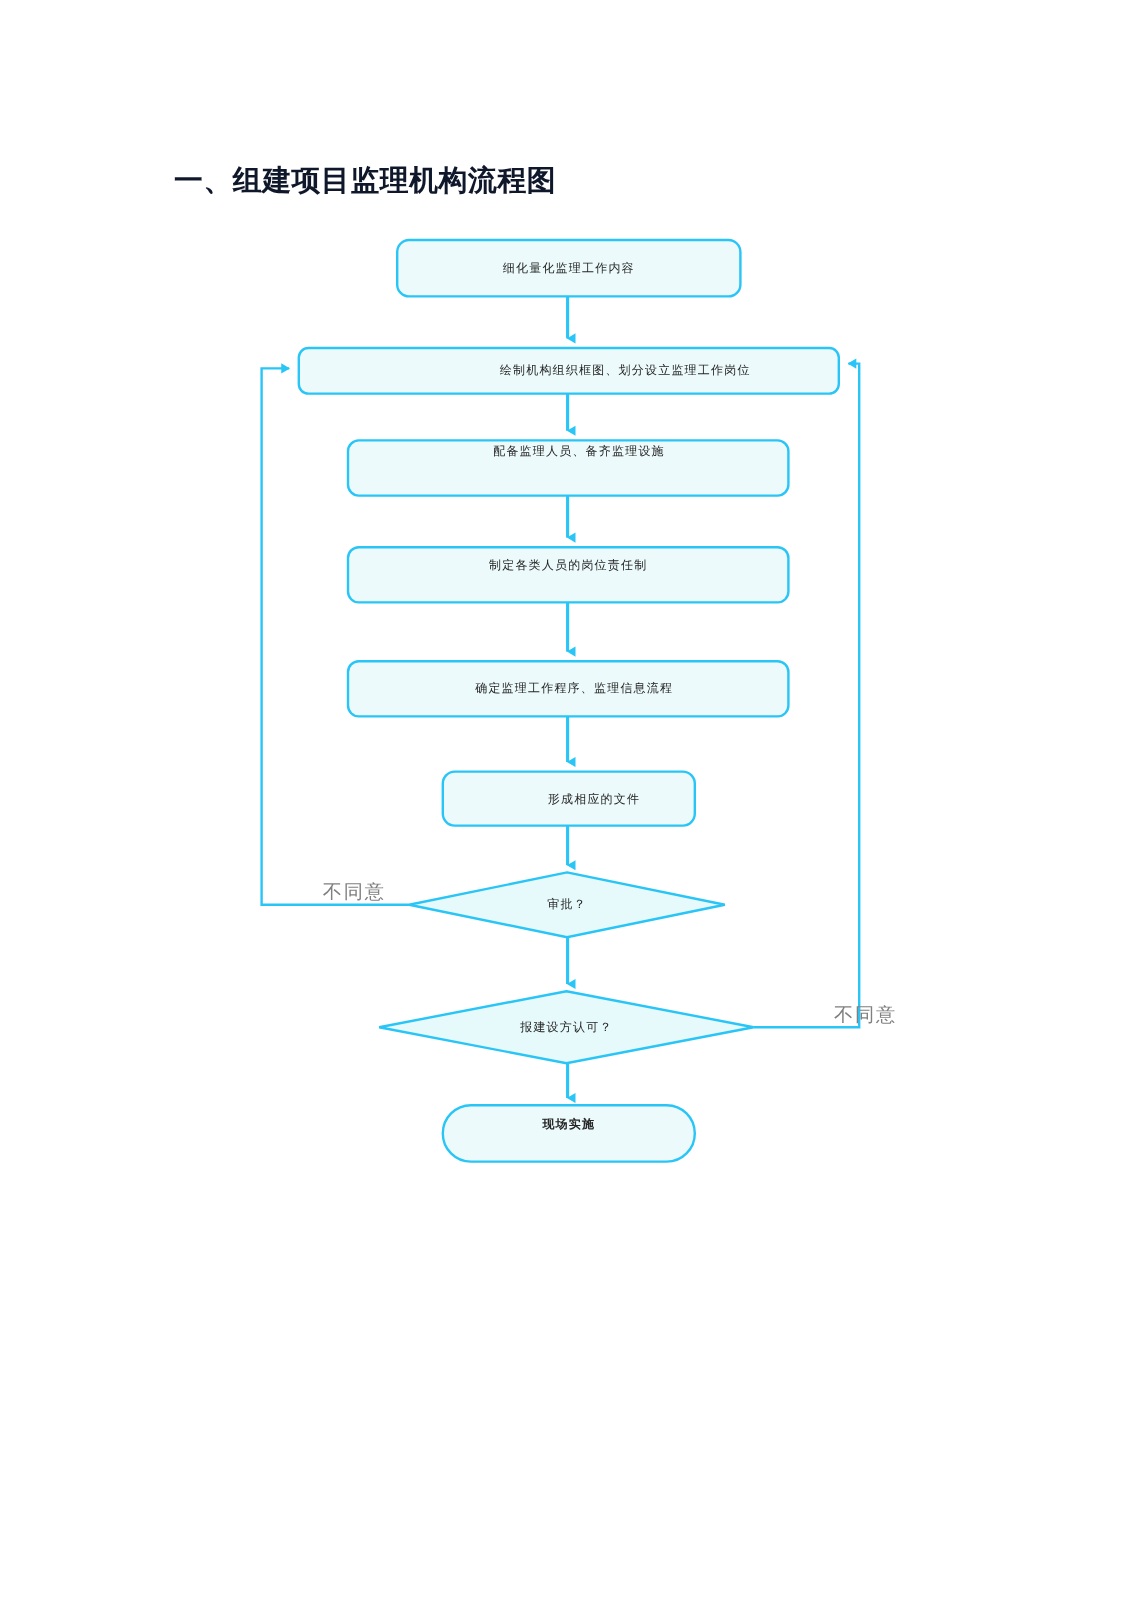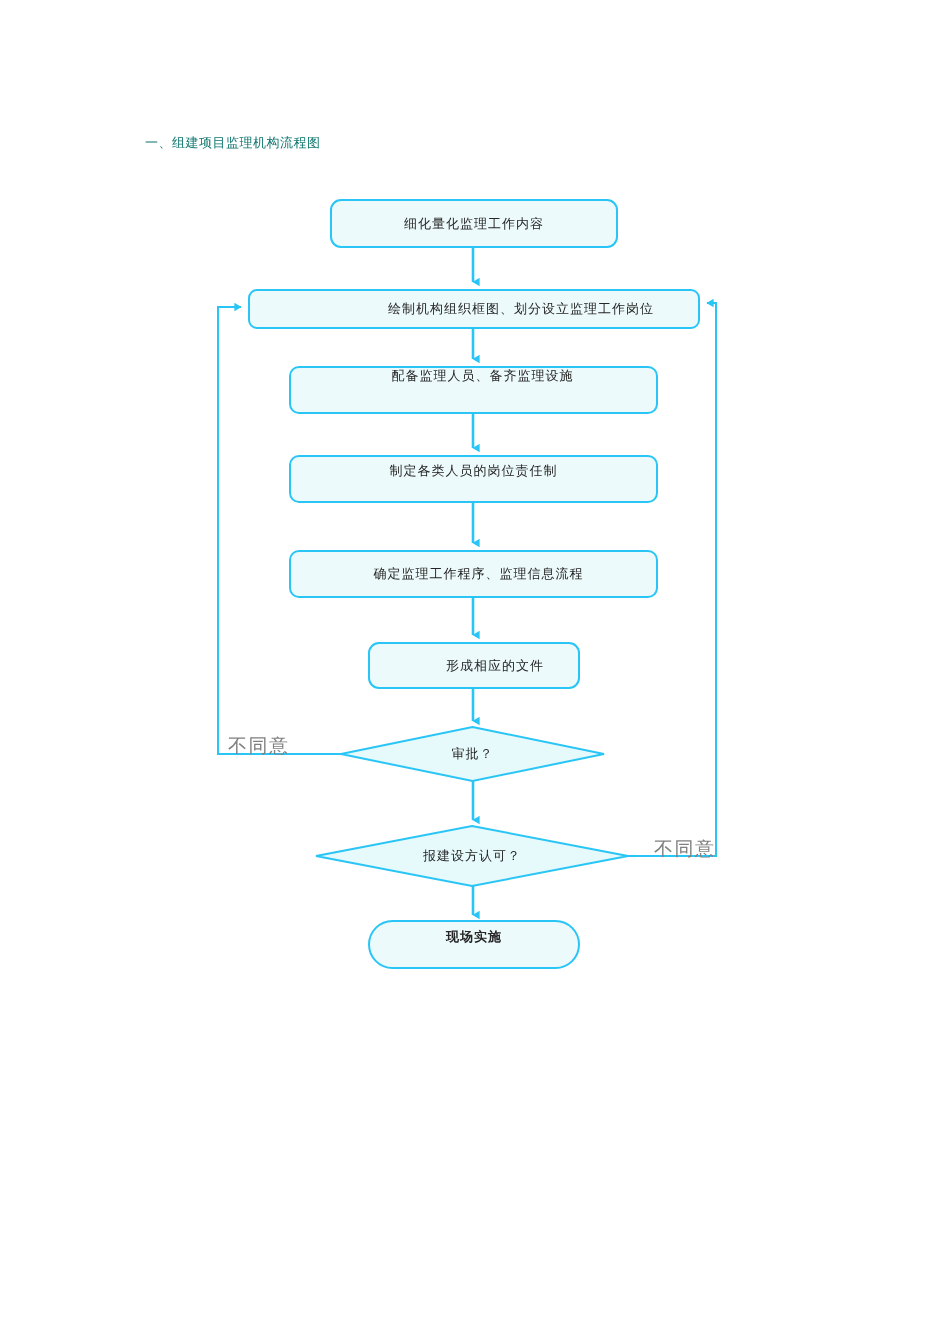--- a/index.html
+++ b/index.html
@@ -20,54 +20,55 @@
     left: 0; top: 0;
     width: 950px;
     height: 1344px;
     background: #ffffff;
   }
 
   #title {
     position: absolute;
     left: 145px;
     top: 134px;
-    font-size: 13px;
-    font-weight: normal;
-    color: #0f766e;
+    font-size: 24px;
+    font-weight: bold;
+    color: #0f172a;
     letter-spacing: 0.5px;
     white-space: nowrap;
   }
 
   #flow-svg {
     position: absolute;
     left: 0;
     top: 0;
     width: 950px;
     height: 1344px;
   }
 
   .node-label {
     position: absolute;
     display: flex;
     align-items: center;
     justify-content: center;
     text-align: center;
     color: #262626;
-    font-size: 13px;
+    font-size: 10px;
     letter-spacing: 1px;
     white-space: nowrap;
     pointer-events: none;
   }
 
   .edge-label {
     position: absolute;
     color: #808080;
-    font-size: 19px;
+    font-size: 16px;
     letter-spacing: 1.5px;
     white-space: nowrap;
+    margin-left: 41px;
   }
 </style>
 </head>
 <body>
 
 <div id="page">
 
   <div id="title">一、组建项目监理机构流程图</div>
 
   <svg id="flow-svg" viewBox="0 0 950 1344" xmlns="http://www.w3.org/2000/svg">

